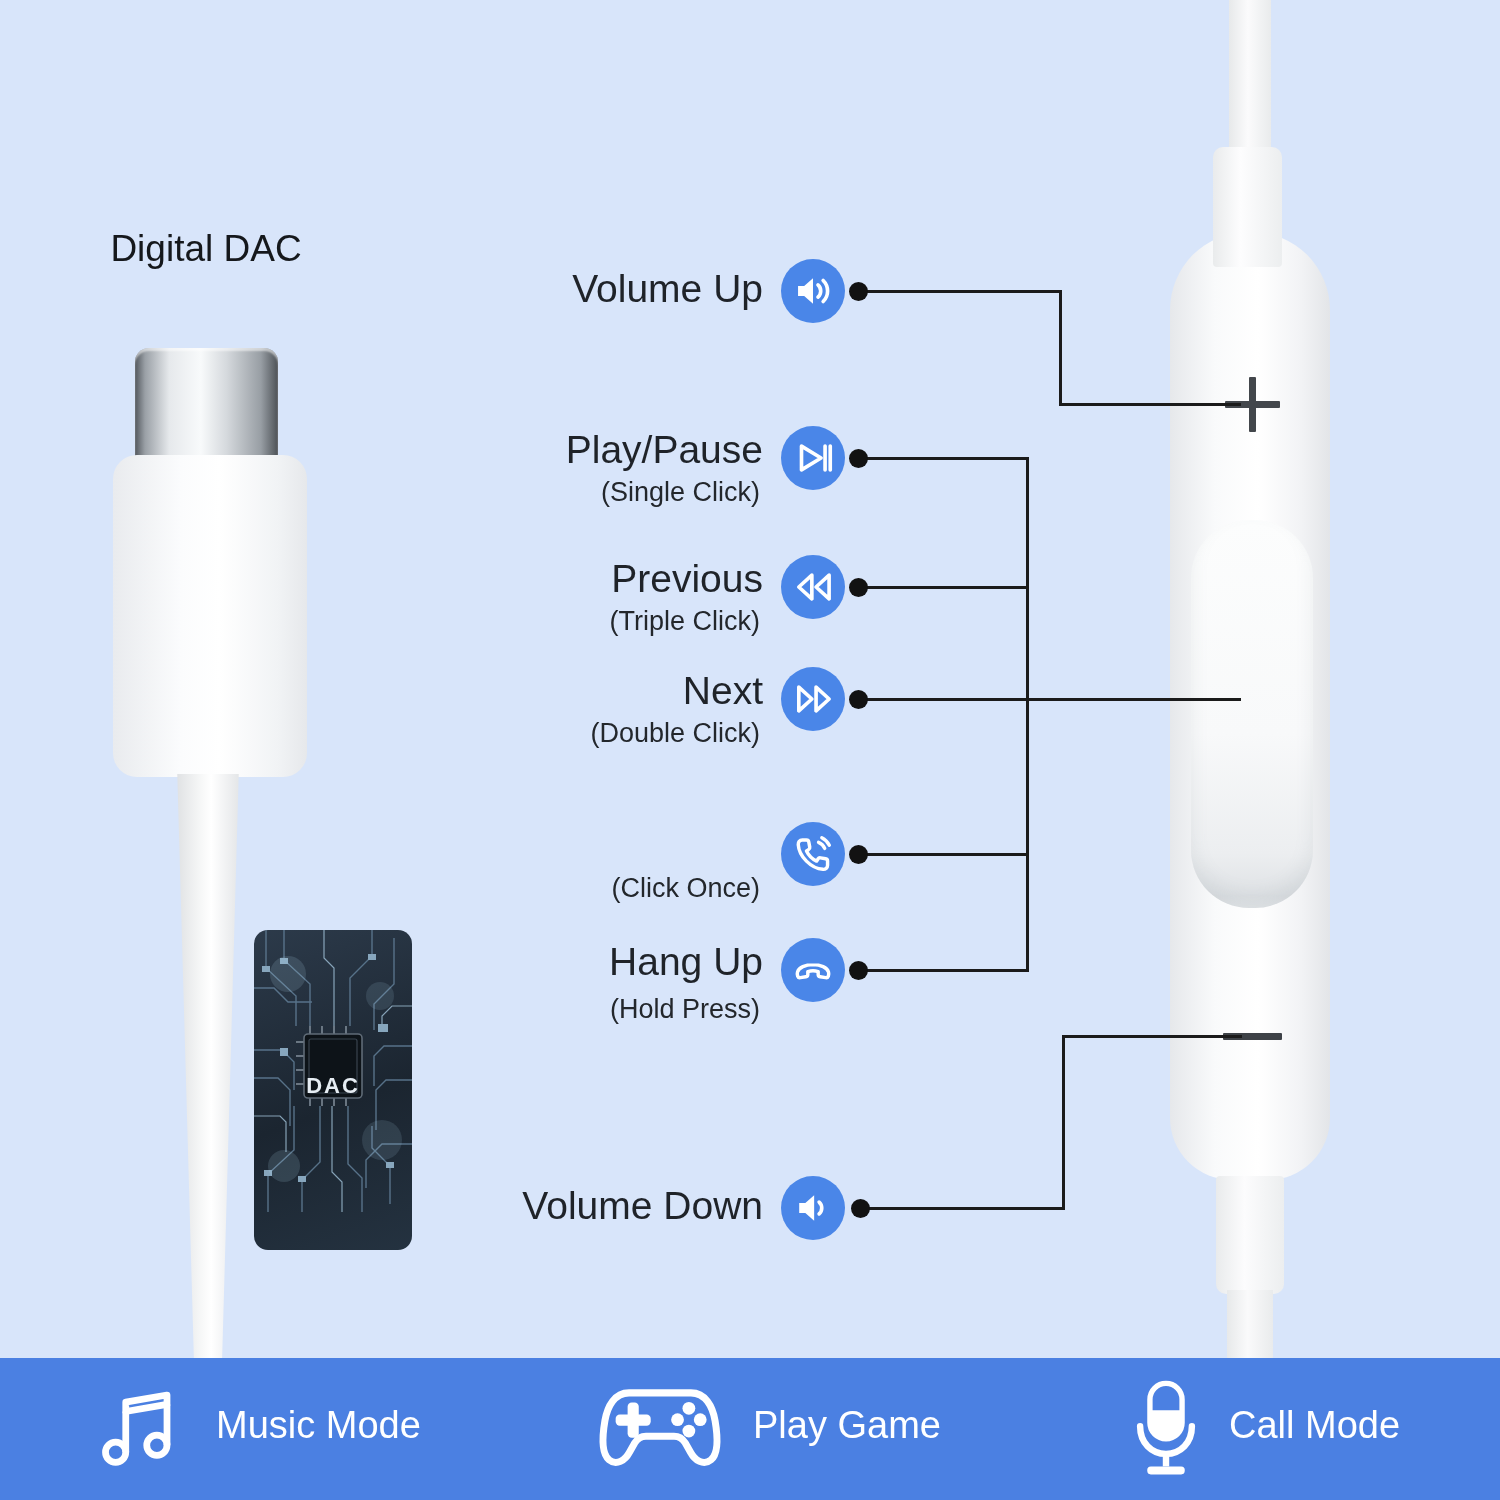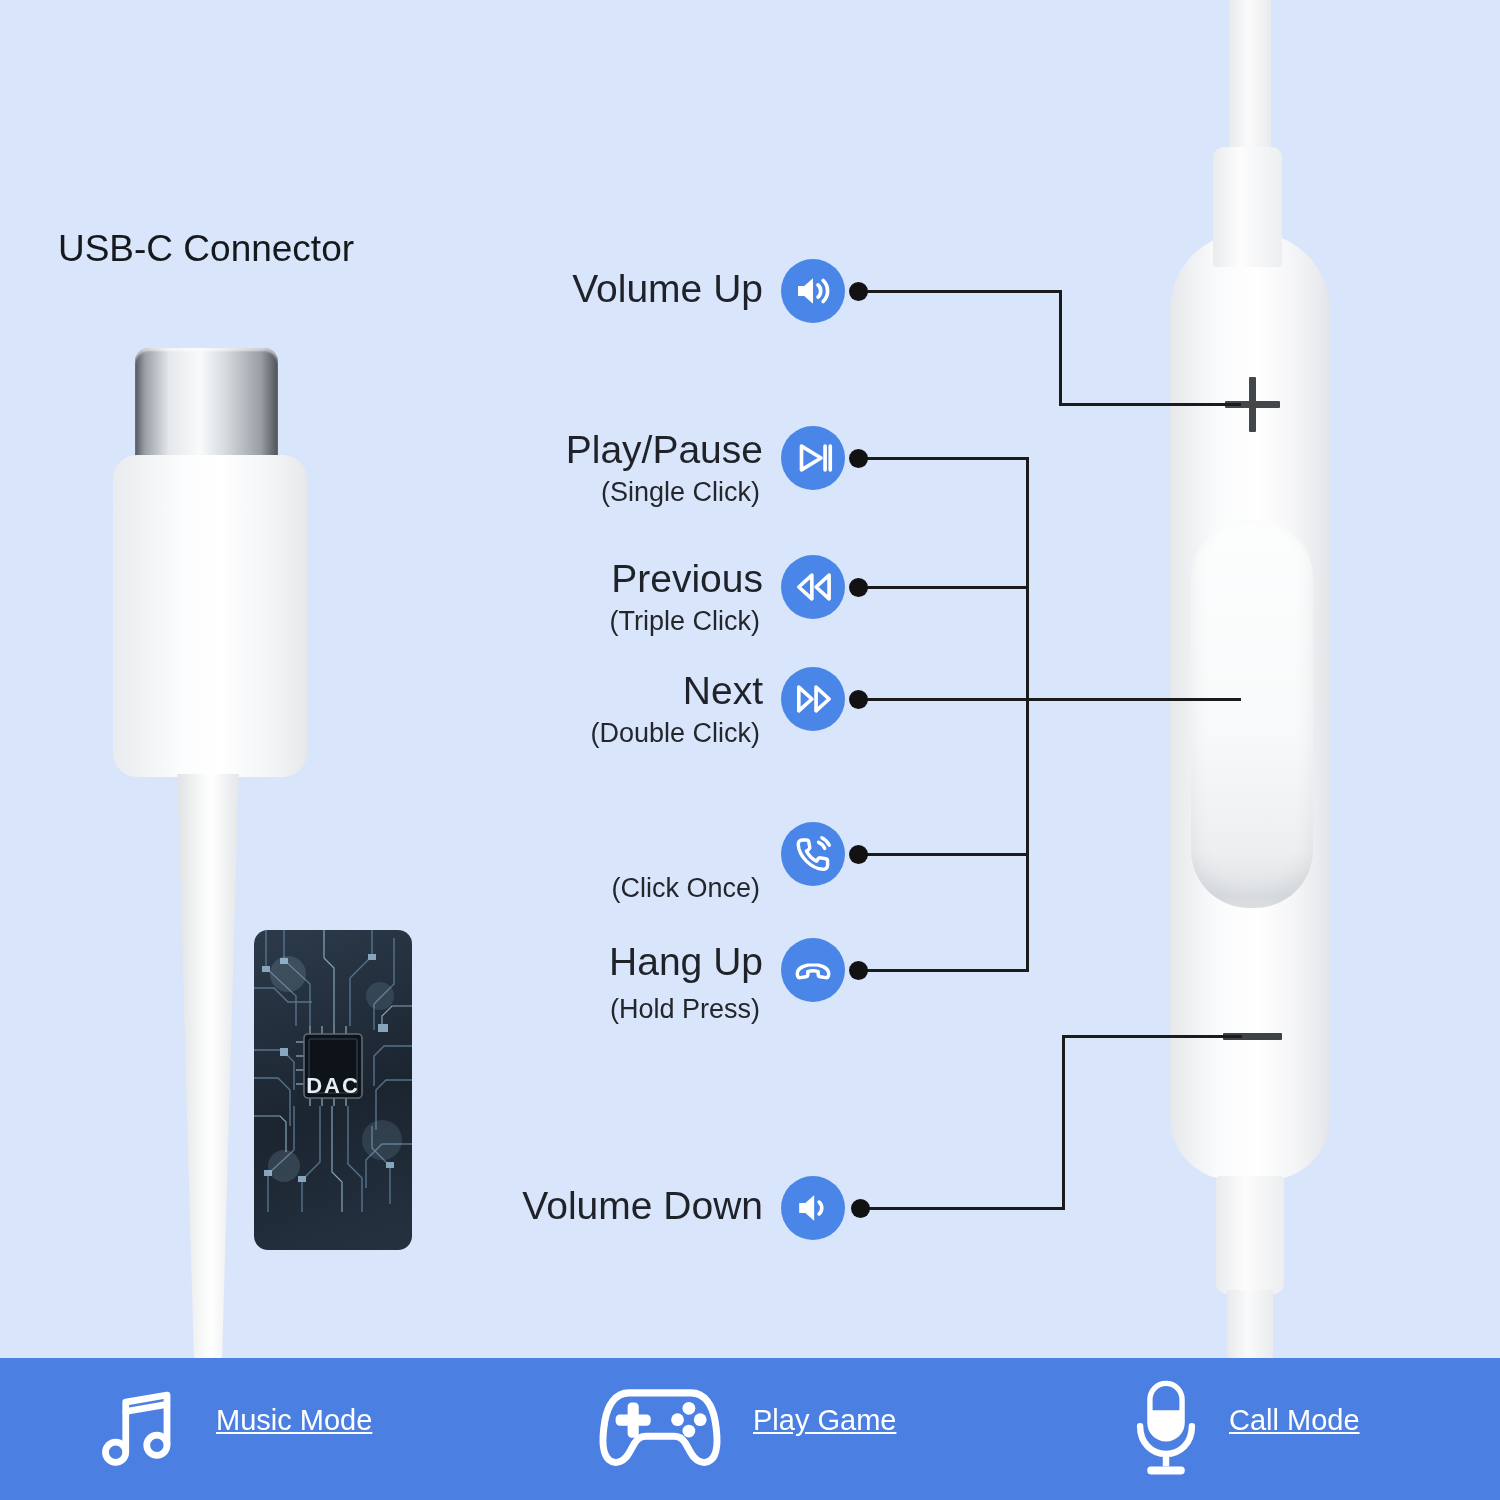--- a/index.html
+++ b/index.html
@@ -65,30 +65,30 @@
   
   .func-label{position:absolute;right:737px;font-size:39px;color:var(--text);white-space:nowrap;}
   .func-sub{position:absolute;right:740px;font-size:27px;color:#23272c;white-space:nowrap;}
   .func-icon{position:absolute;left:781px;width:64px;height:64px;border-radius:50%;
     background:var(--accent);display:flex;align-items:center;justify-content:center;}
   .func-icon svg{width:46px;height:46px;}
 
   
   .mode-bar{position:absolute;left:0;top:1358px;width:1500px;height:142px;background:var(--bar);}
   .mode-icon{position:absolute;}
-  .mode-label{position:absolute;font-size:29px;color:#ffffff;white-space:nowrap;top:46px;text-decoration:underline;}
+  .mode-label{position:absolute;font-size:38px;color:#ffffff;white-space:nowrap;top:46px;}
 </style>
 </head>
 <body>
 
 <div class="stage">
 
 
   <div class="connector-label">
-    <div>USB-C Connector</div>
+    <div>Digital DAC</div>
   </div>
 
   <div class="metal-tip"></div>
   <div class="plug-body">
     <div class="circuit">
       <svg viewBox="0 0 158 282" width="158" height="282">
         <g stroke="#5e7a92" stroke-width="1.4" fill="none" opacity="0.9">
           <polyline points="12,0 12,38 42,66 42,96"></polyline>
           <polyline points="30,0 30,30 56,54 56,96"></polyline>
           <polyline points="118,0 118,26 96,48 96,96"></polyline>

